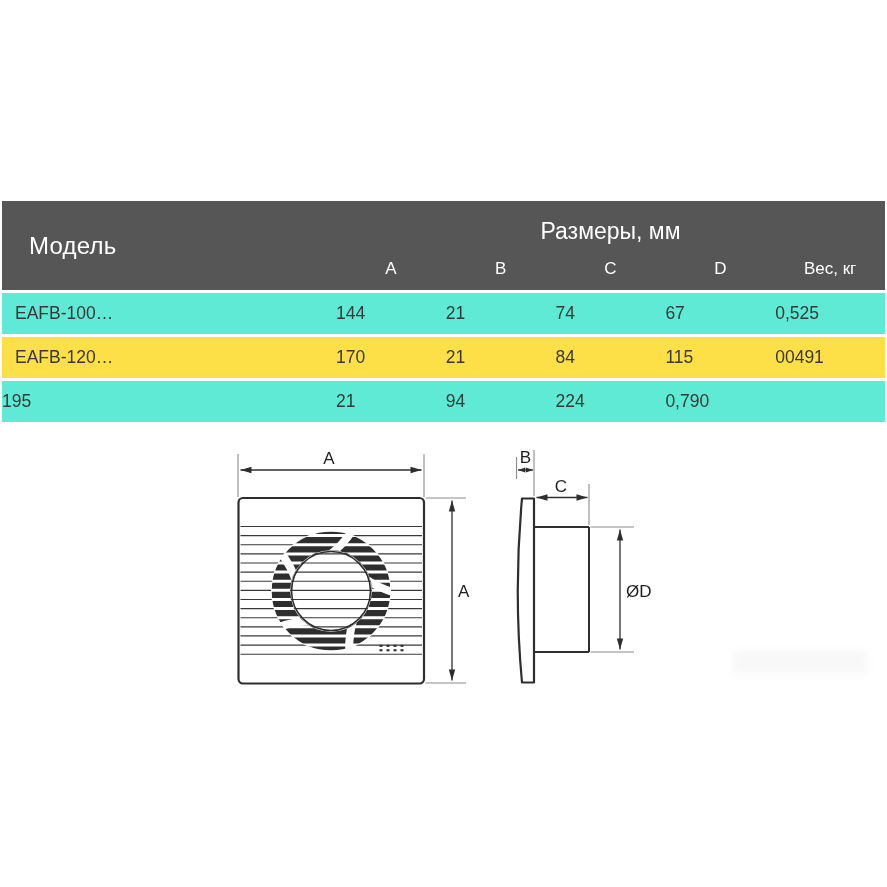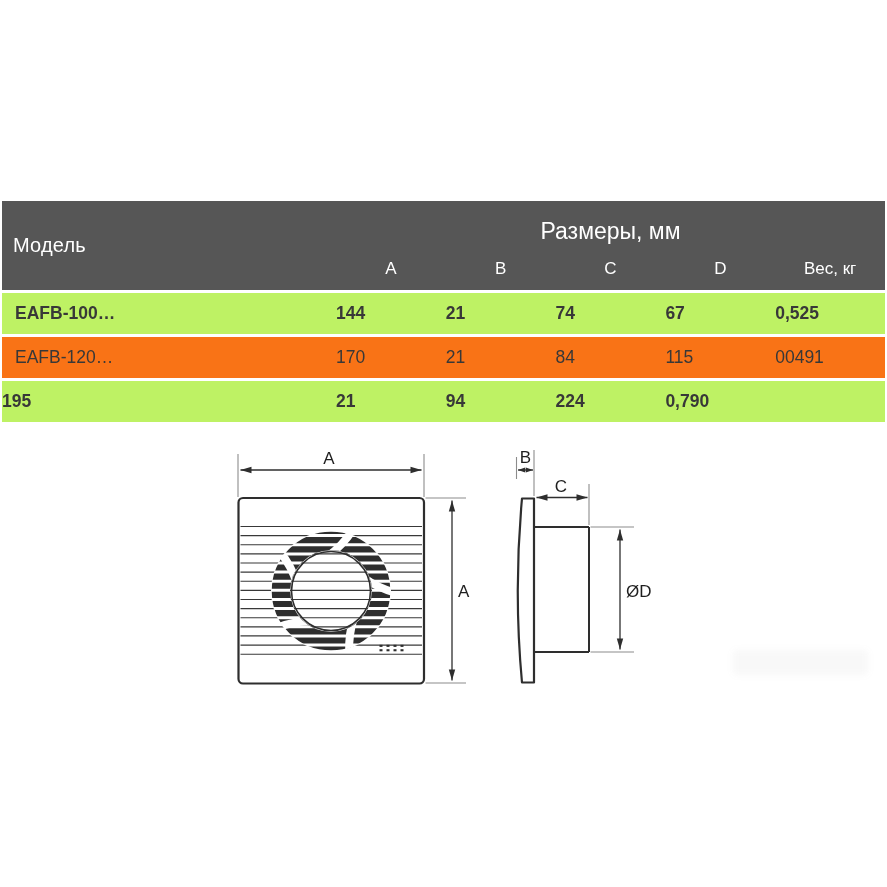--- a/index.html
+++ b/index.html
@@ -2,32 +2,32 @@
 <html><head>
 <meta charset="utf-8">
 <style>
   html,body{margin:0;padding:0;background:#fff;}
   body{width:887px;height:887px;position:relative;overflow:hidden;
        font-family:"Liberation Sans",sans-serif;-webkit-font-smoothing:antialiased;}
 
   
   .spec-table{position:absolute;left:2px;top:201px;width:883px;}
   .thead{position:relative;height:89px;background:#565656;color:#fff;}
-  .model-label{position:absolute;left:11px;top:0;height:100%;display:flex;align-items:center;
-               font-size:20px;font-weight:500;letter-spacing:.2px;}
+  .model-label{position:absolute;left:27px;top:0;height:100%;display:flex;align-items:center;
+               font-size:24px;font-weight:500;letter-spacing:.2px;}
   .group-label{position:absolute;left:334px;right:0;top:17px;text-align:center;
                font-size:23px;font-weight:500;}
   .col-labels{position:absolute;left:334px;right:0;bottom:11px;display:grid;
               grid-template-columns:repeat(5,1fr);font-size:17px;font-weight:500;}
   .col-labels span{text-align:center;}
   .trow{display:grid;grid-template-columns:334px repeat(5,1fr);height:41px;align-items:center;
         margin-top:3px;font-size:17.5px;color:#383838;}
   .trow:first-of-type{margin-top:2px;}
-  .row-light{background:#bef264;font-weight:bold;}
-  .row-medium{background:#f97316;}
+  .row-light{background:#5eead4;}
+  .row-medium{background:#fde047;}
   .trow .model{padding-left:13px;}
   .trow .val{text-align:left;}
 
   
   .drawing{position:absolute;left:205px;top:443px;}
   .drawing text{font-family:"Liberation Sans",sans-serif;font-size:17px;fill:#1f1f1f;}
 
   .watermark{position:absolute;left:733px;top:650px;width:135px;height:25px;
              background:rgba(110,110,110,0.05);filter:blur(3px);border-radius:4px;}
 </style>

